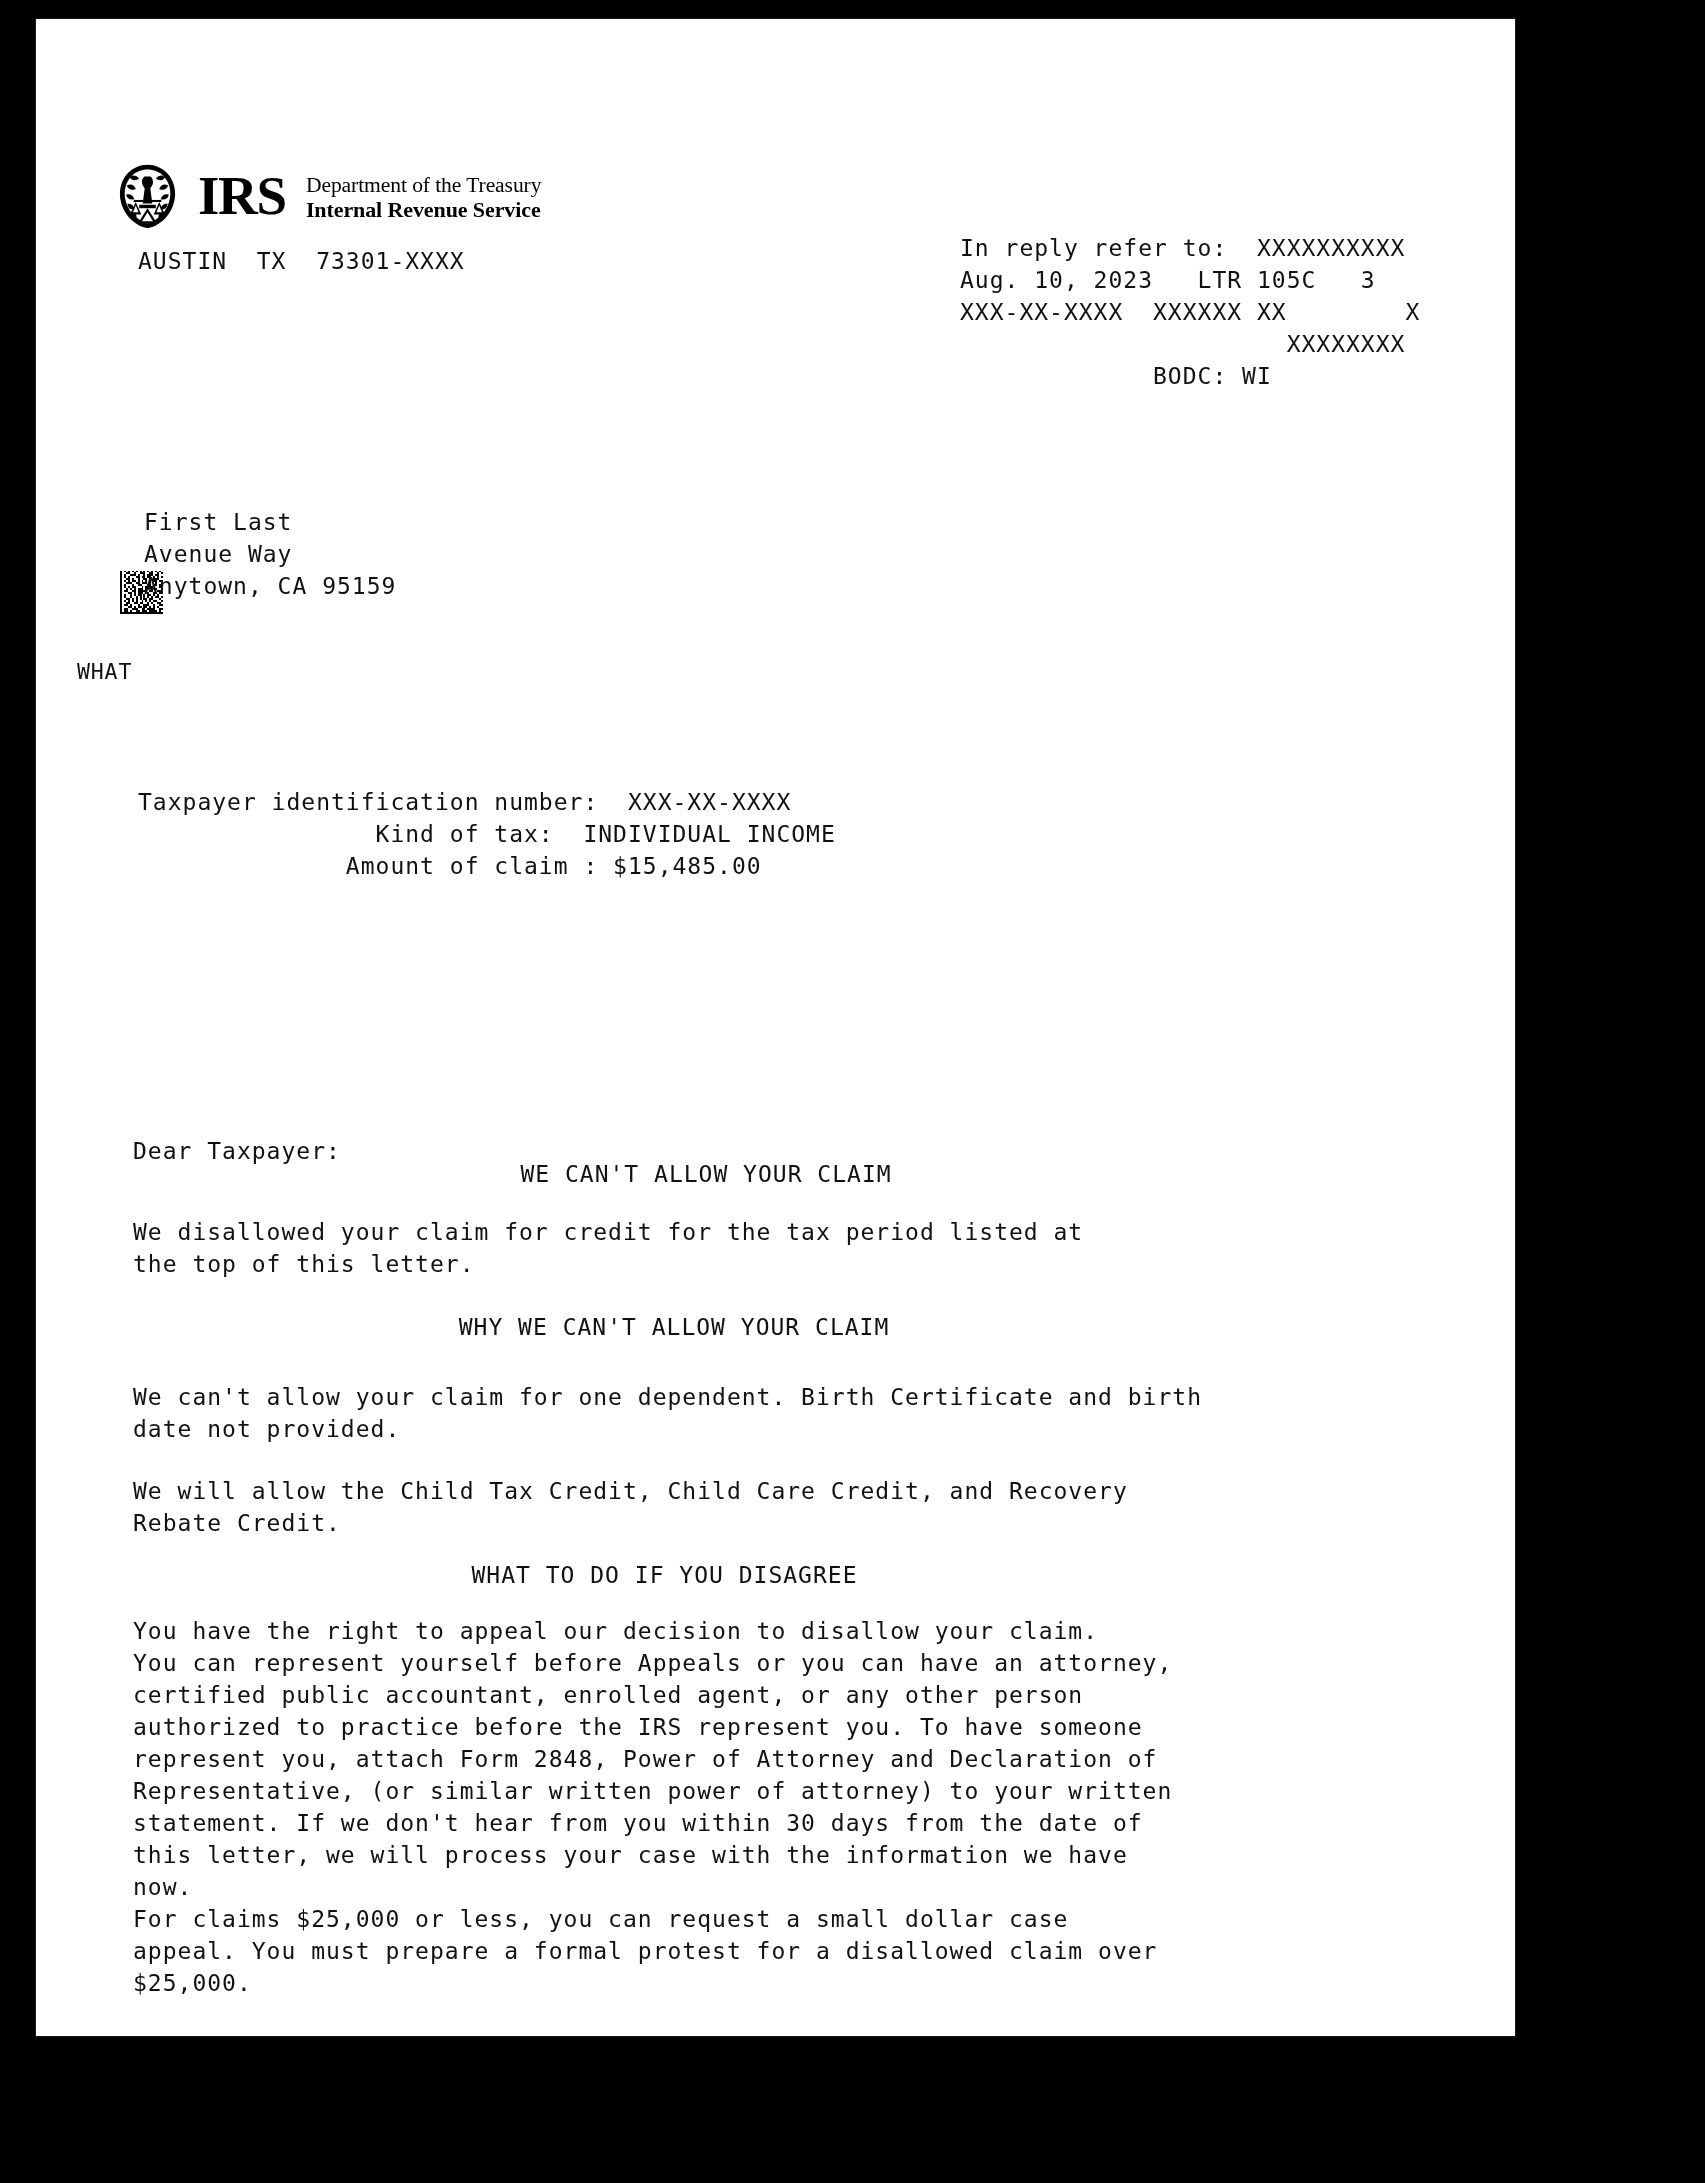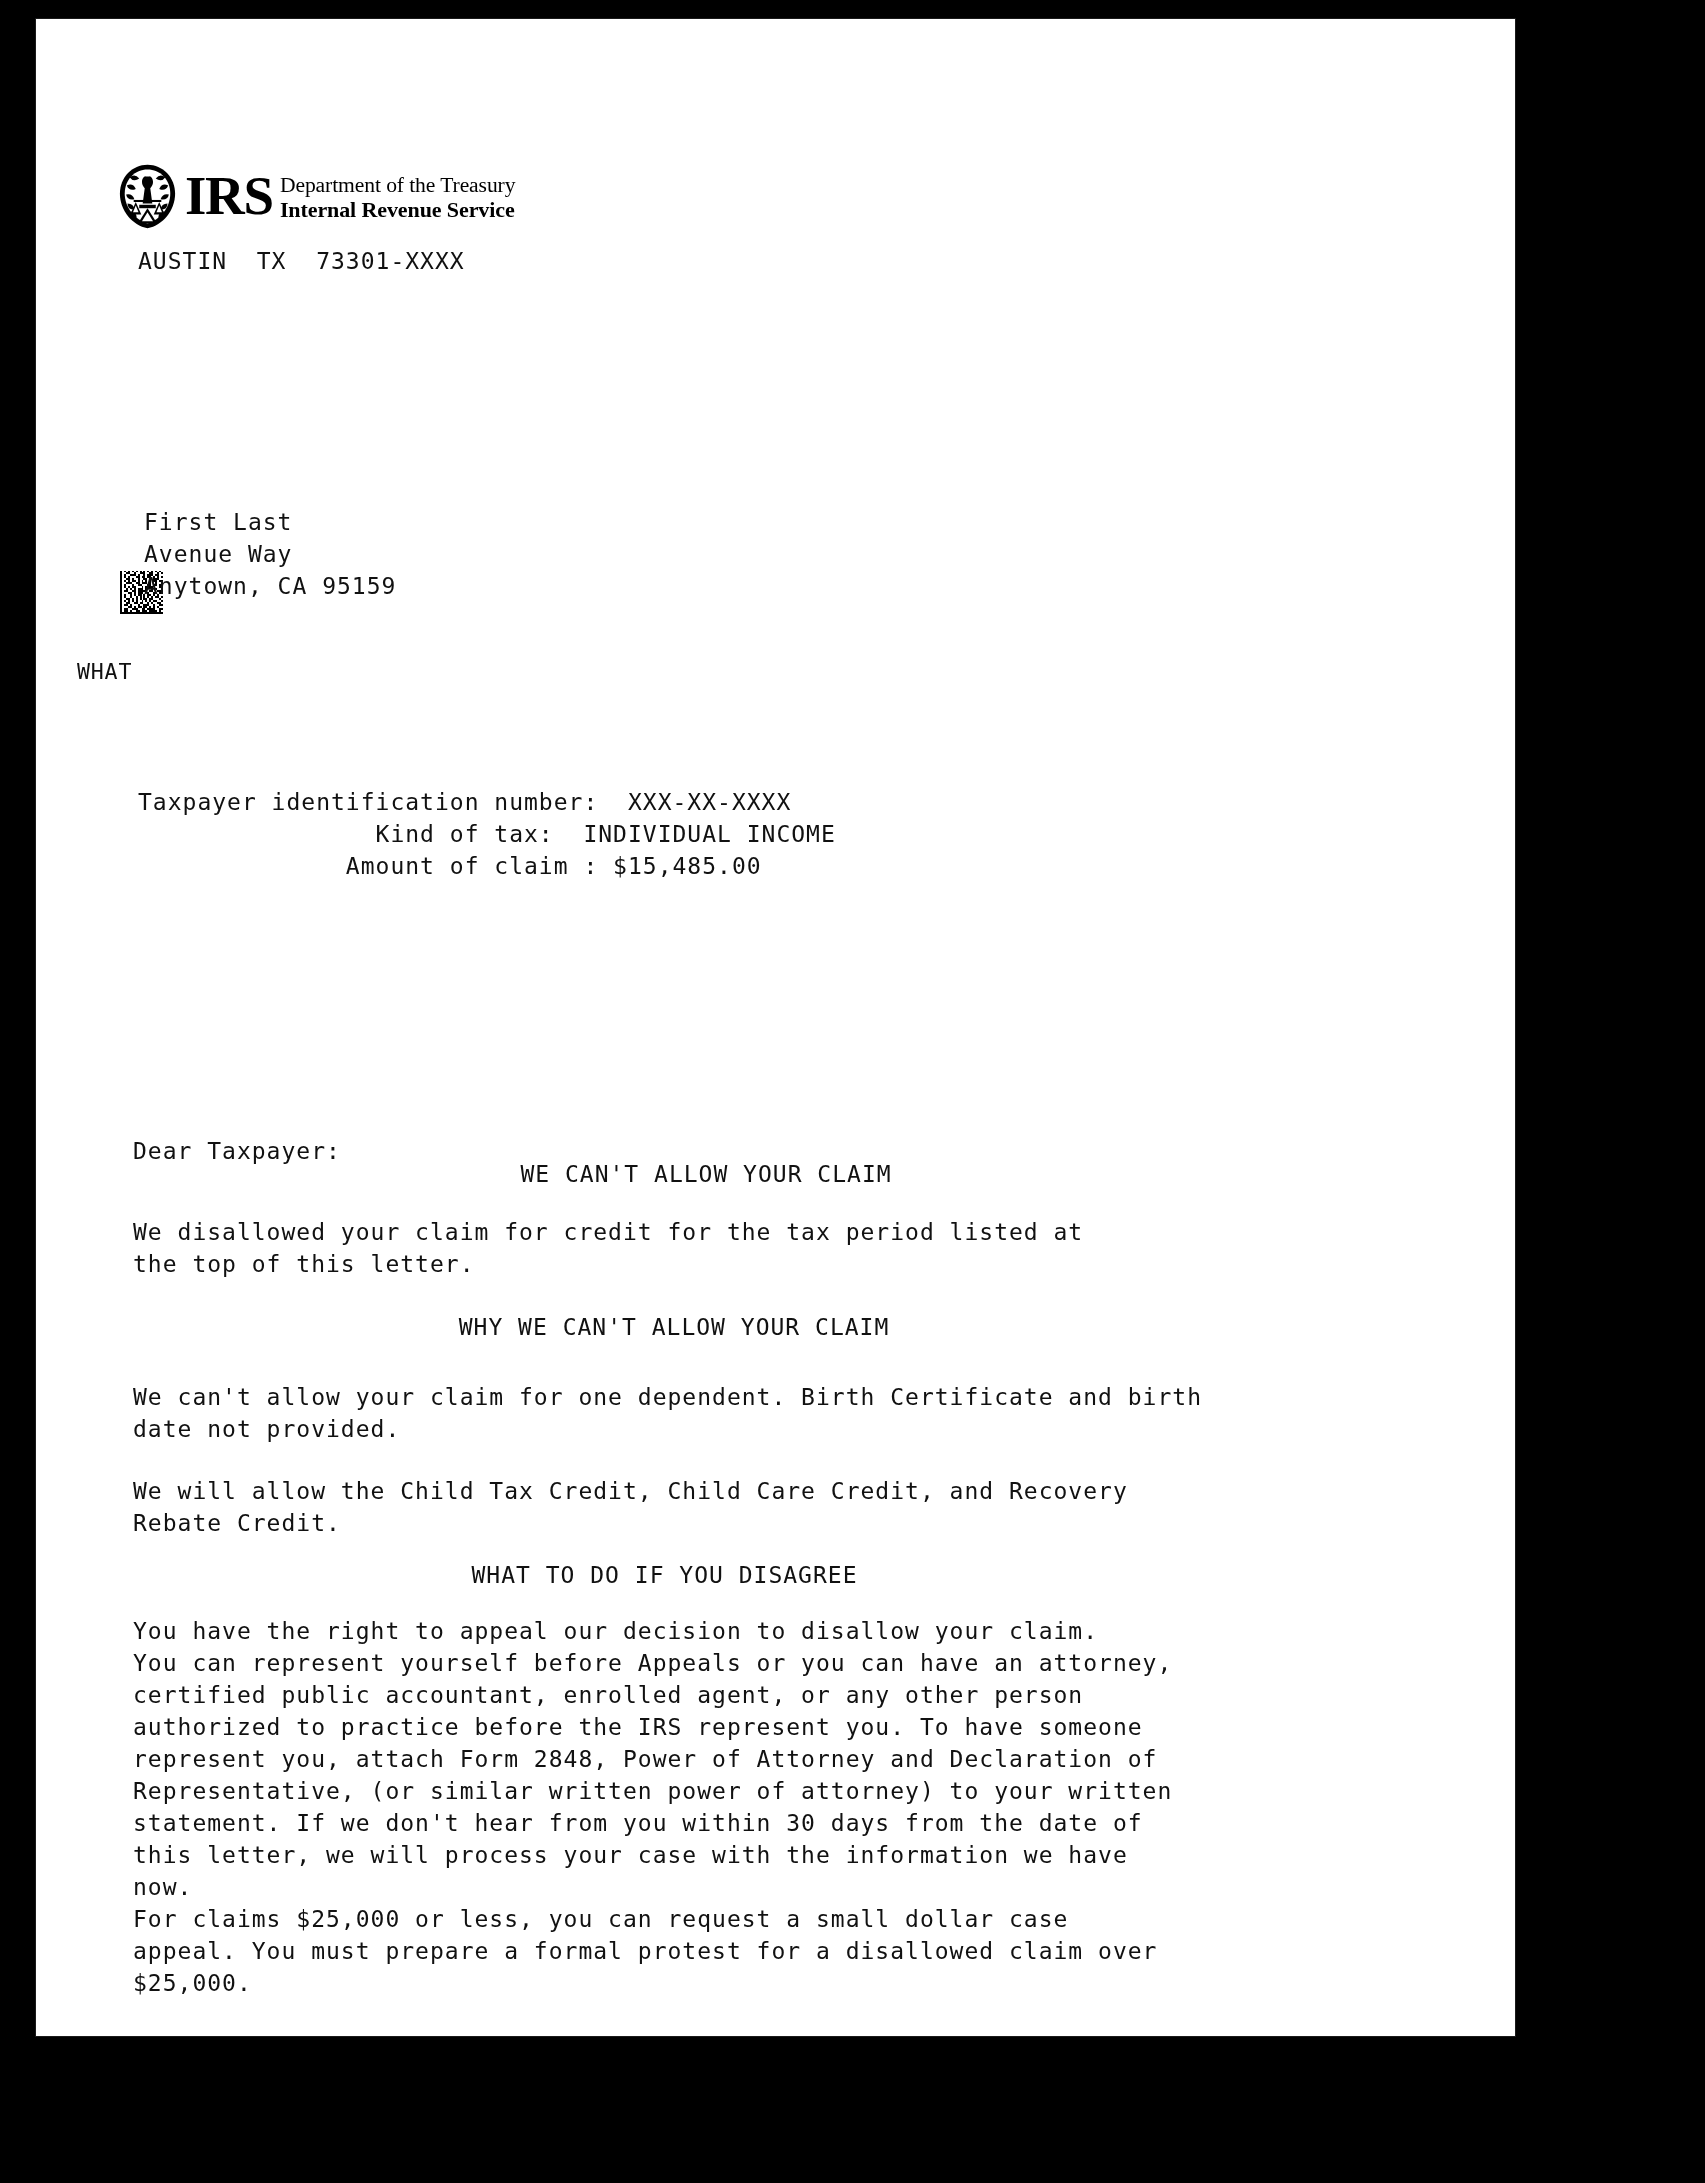--- a/index.html
+++ b/index.html
@@ -28,21 +28,21 @@
     overflow: hidden;
   }
 
   
   .letterhead {
     position: absolute;
     left: 76px;
     top: 143px;
     display: flex;
     align-items: center;
-    gap: 2px;
+    gap: 15px;
   }
   .irs-seal { width: 71px; height: 69px; display: block; }
   .irs-wordmark {
     font-family: "Liberation Serif", "DejaVu Serif", serif;
     font-weight: bold;
     font-size: 55px;
     line-height: 0.95;
     letter-spacing: -1.3px;
     color: #000;
     margin-right: 5.1px;
@@ -136,20 +136,25 @@
     </svg>
     <div class="irs-wordmark">IRS</div>
     <div class="dept-lines">
       <div class="dept-line-1">Department of the Treasury</div>
       <div class="dept-line-2">Internal Revenue Service</div>
     </div>
   </div>
 
   <div class="mono office-line">AUSTIN  TX  73301-XXXX</div>
 
+  <div class="mono ref-block"><span>In reply refer to:  XXXXXXXXXX</span>
+<span>Aug. 10, 2023   LTR 105C   3</span>
+<span>XXX-XX-XXXX  XXXXXX XX        X</span>
+<span>                      XXXXXXXX</span>
+<span>             BODC: WI</span></div>
 
   <svg id="barcode" viewBox="0 0 22 22" shape-rendering="crispEdges">
     <rect width="22" height="22" fill="#fff"></rect>
     <g fill="#000">
       <rect x="0" y="0" width="1" height="22"></rect>
       <rect x="0" y="21" width="22" height="1"></rect>
       <rect x="0" y="0" width="1" height="1"></rect>
         <rect x="2" y="0" width="1" height="1"></rect>
         <rect x="4" y="0" width="1" height="1"></rect>
         <rect x="6" y="0" width="1" height="1"></rect>

